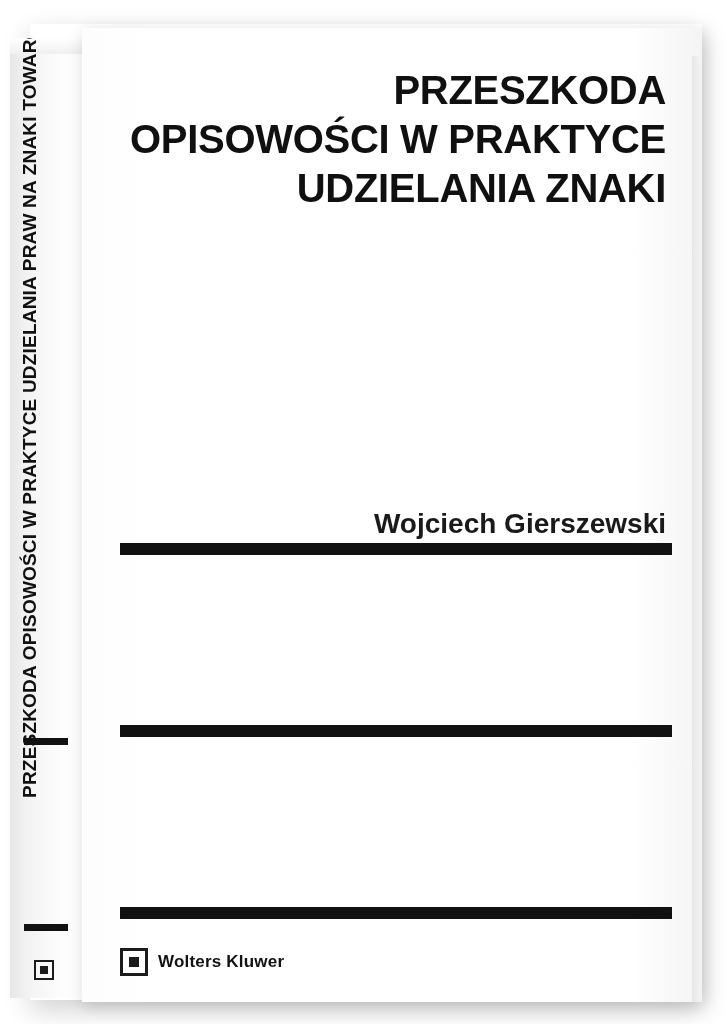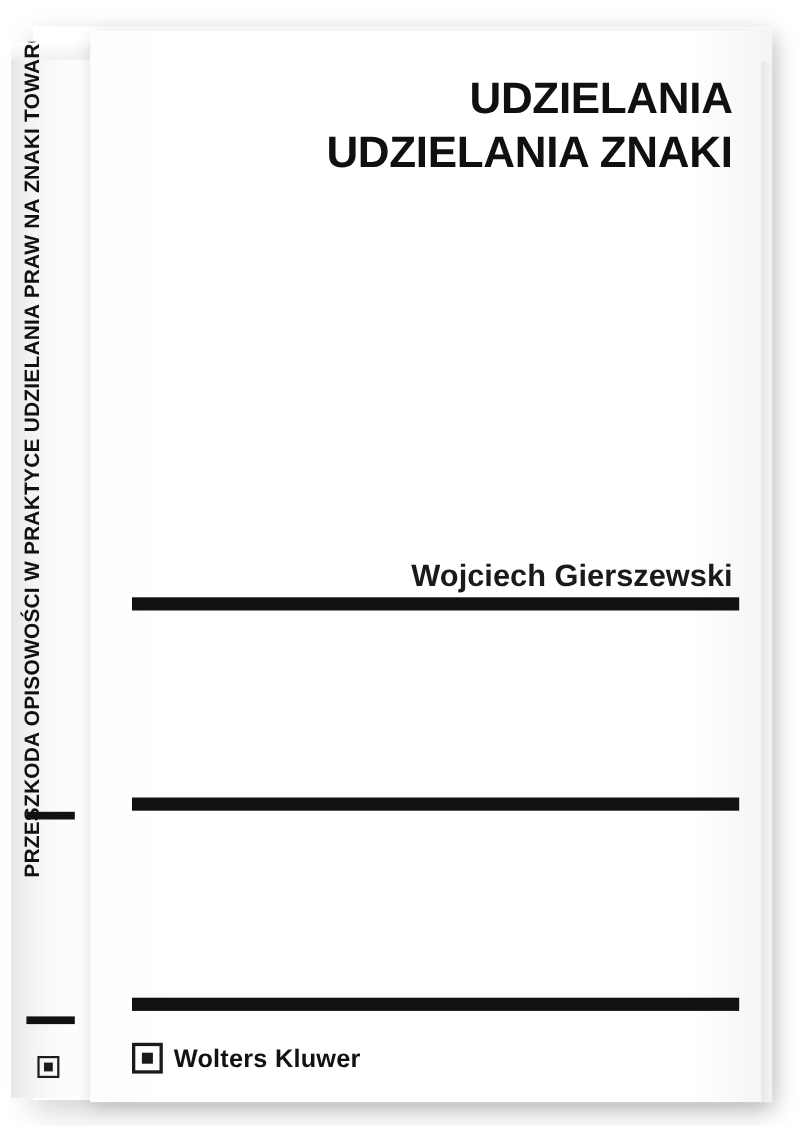--- a/index.html
+++ b/index.html
@@ -164,21 +164,21 @@
     display: flex;
     align-items: center;
     justify-content: center;
   }
   .publisher-mark .sq {
     width: 10px;
     height: 10px;
     background: #1b1b1b;
   }
   .publisher-name {
-    font-size: 23px;
+    font-size: 17px;
     font-weight: bold;
     color: #121212;
     letter-spacing: 0.2px;
   }
 
   
   .page-edge {
     position: absolute;
     right: 0;
     top: 28px;
@@ -200,21 +200,22 @@
     <div class="spine-bar b1"></div>
     <div class="spine-bar b2"></div>
     <div class="spine-logo">
       <div class="inner"></div>
     </div>
   </div>
 
   <div class="front-cover">
 
     <div class="cover-title">
-      <span class="line">UDZIELANIA</span>
+      <span class="line">PRZESZKODA</span>
+      <span class="line">OPISOWOŚCI W PRAKTYCE</span>
       <span class="line">UDZIELANIA ZNAKI</span>
     </div>
 
     <div class="cover-author">Wojciech Gierszewski</div>
 
     <div class="rule r1"></div>
     <div class="rule r2"></div>
     <div class="rule r3"></div>
 
     <div class="publisher">

